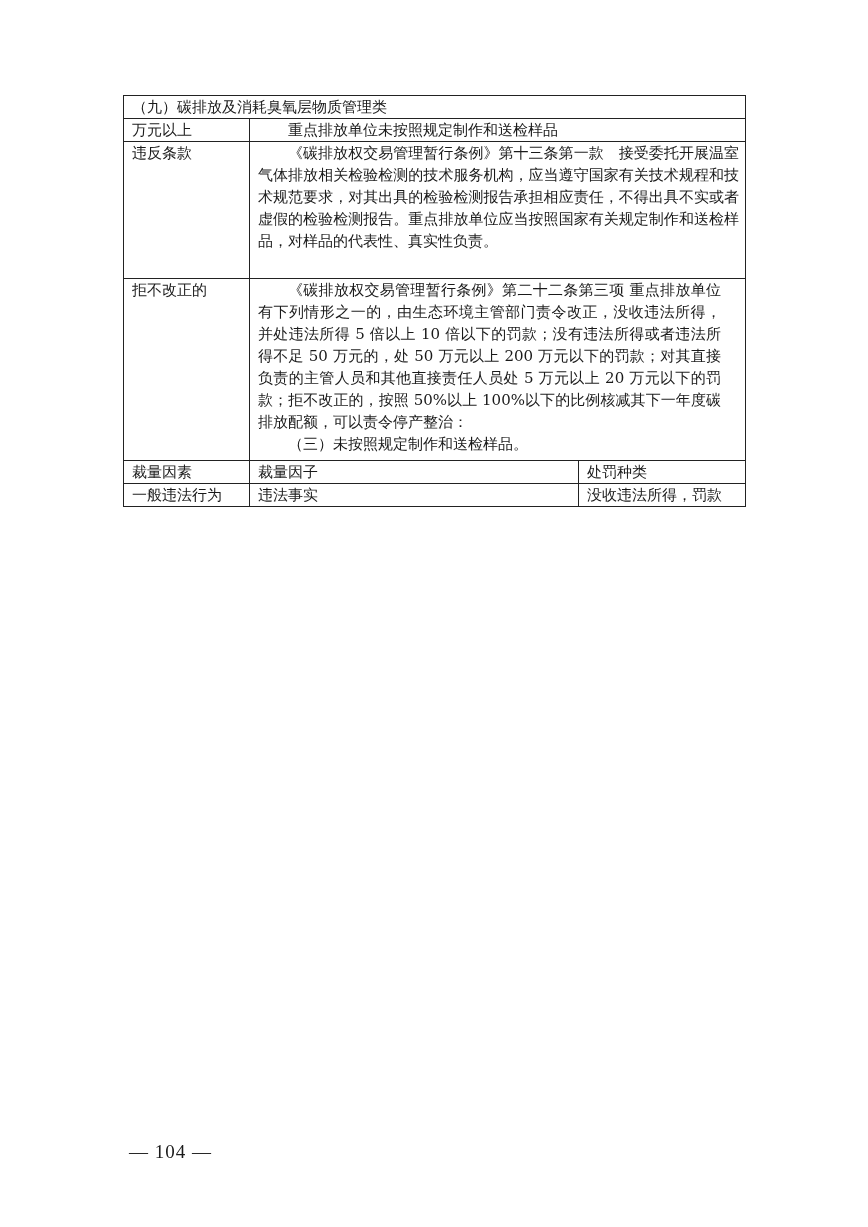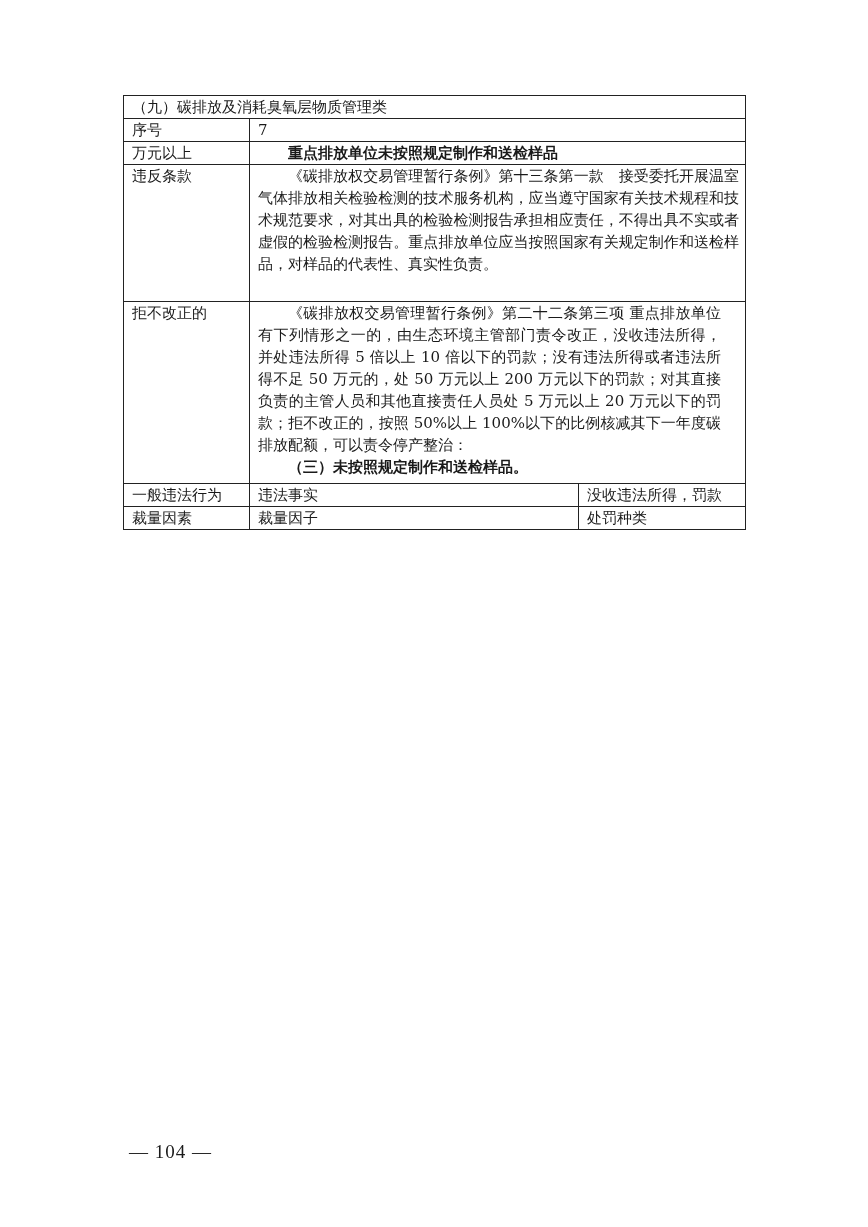--- a/index.html
+++ b/index.html
@@ -7,41 +7,37 @@
          font-family: "DejaVu Serif", "Liberation Serif", serif; color: #1a1a1a; }
   .page-table { position: absolute; left: 123px; top: 95px; width: 622px;
                 border-collapse: collapse; table-layout: fixed; font-size: 15px; line-height: 22px; }
   .page-table td { border: 1px solid #222; padding: 0 0 0 8px; vertical-align: top; }
   .page-table col.c1 { width: 126px; }
   .page-table col.c2 { width: 329px; }
   .page-table col.c3 { width: 167px; }
   .row-title td { height: 22px; }
   .row-short td { height: 21px; }
   .para { text-indent: 2em; text-align: justify; padding-right: 6px; margin: 0; }
-  .indent-line { text-indent: 2em; margin: 0; font-weight: bold; }
+  .indent-line { text-indent: 2em; margin: 0; }
   .row-basis td.body { padding-right: 18px; }
   .page-number { position: absolute; left: 129px; top: 1141px; font-size: 19px;
                  letter-spacing: 1px; font-family: Liberation Serif, serif; }
 </style>
 </head>
 <body>
 
 <table class="page-table">
   <colgroup>
       <col class="c1">
       <col class="c2">
       <col class="c3">
     </colgroup>
   <tbody>
       <tr class="row-title">
     <td colspan="3">（九）碳排放及消耗臭氧层物质管理类</td>
-  </tr>
-  <tr class="row-short">
-    <td>序号</td>
-    <td colspan="2">7</td>
   </tr>
   <tr class="row-short">
     <td>万元以上</td>
     <td colspan="2">
       <p class="indent-line">重点排放单位未按照规定制作和送检样品</p>
     </td>
   </tr>
   <tr>
     <td>违反条款</td>
     <td colspan="2" style="height:136px;font-family:Liberation Serif, serif;">
@@ -49,25 +45,25 @@
     </td>
   </tr>
   <tr class="row-basis">
     <td>拒不改正的</td>
     <td colspan="2" class="body" style="height:181px;">
       <p class="para">《碳排放权交易管理暂行条例》第二十二条第三项 重点排放单位有下列情形之一的，由生态环境主管部门责令改正，没收违法所得，并处违法所得 5 倍以上 10 倍以下的罚款；没有违法所得或者违法所得不足 50 万元的，处 50 万元以上 200 万元以下的罚款；对其直接负责的主管人员和其他直接责任人员处 5 万元以上 20 万元以下的罚款；拒不改正的，按照 50%以上 100%以下的比例核减其下一年度碳排放配额，可以责令停产整治：</p>
       <p class="indent-line">（三）未按照规定制作和送检样品。</p>
     </td>
   </tr>
   <tr class="row-short">
+    <td>裁量因素</td>
+    <td>裁量因子</td>
+    <td>处罚种类</td>
+  </tr>
+  <tr class="row-short">
     <td>一般违法行为</td>
     <td>违法事实</td>
     <td>没收违法所得，罚款</td>
-  </tr>
-  <tr class="row-short">
-    <td>裁量因素</td>
-    <td>裁量因子</td>
-    <td>处罚种类</td>
   </tr>
 </tbody>
   </table>
 
 <div class="page-number">— 104 —</div>
 
 </body></html>

